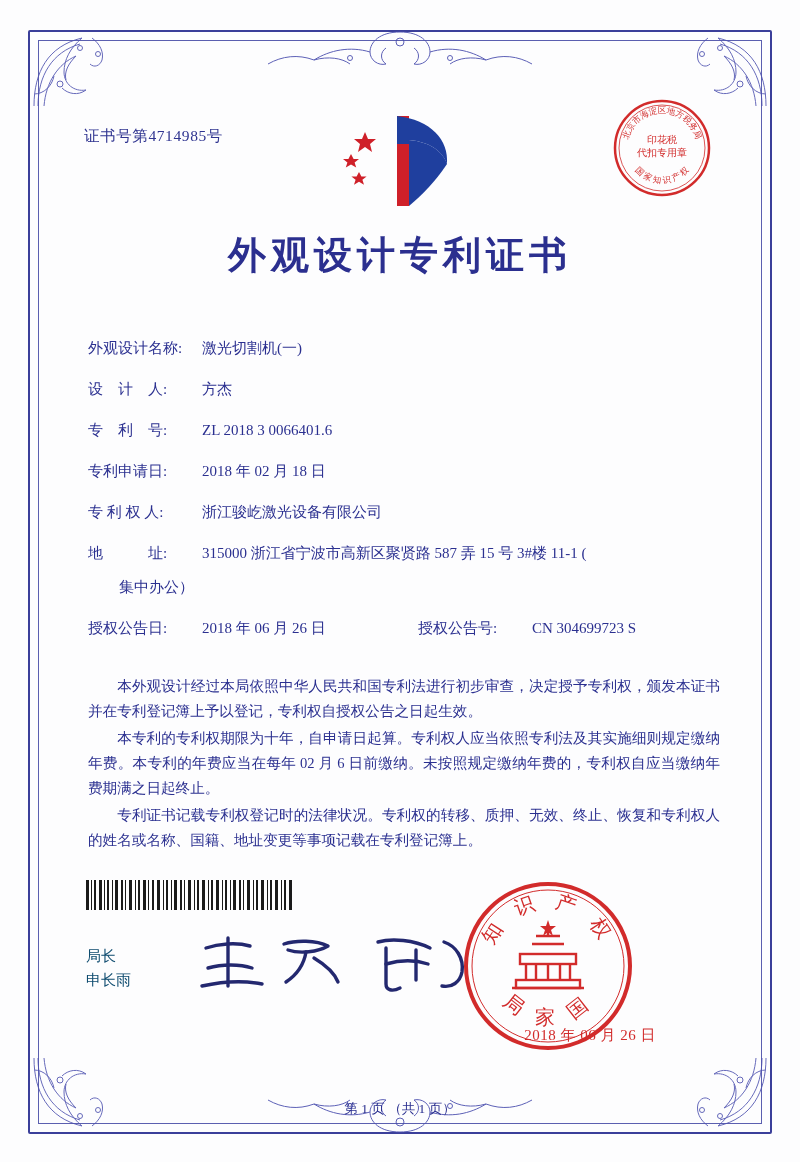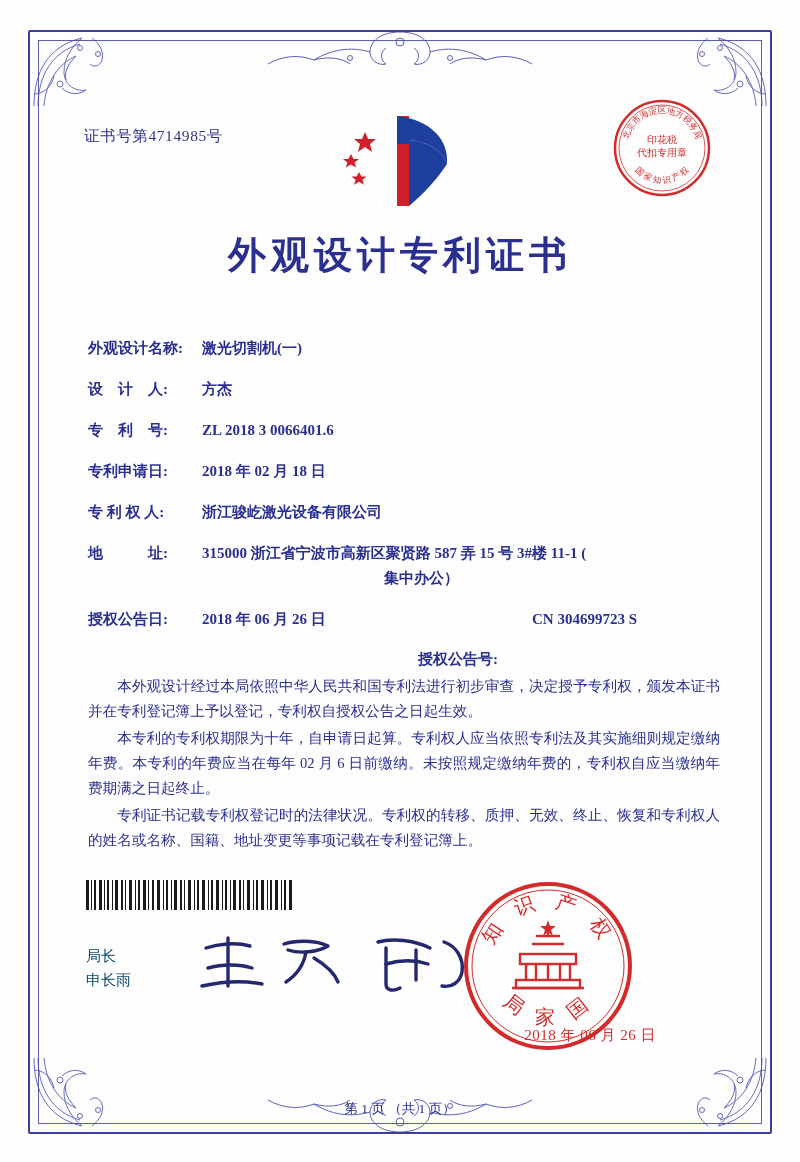--- a/index.html
+++ b/index.html
@@ -122,21 +122,20 @@
   }
 
   .fields {
     position: absolute;
     left: 12px;
     right: 0;
     top: 244px;
     font-size: 15px;
     line-height: 1.1;
     color: #2b3090;
-    font-weight: bold;
   }
   .field-row {
     display: flex;
     align-items: flex-start;
     margin-bottom: 24.5px;
   }
   .field-label {
     width: 104px;
     flex: 0 0 104px;
     white-space: pre;
@@ -144,27 +143,26 @@
   }
   .field-sep {
     width: 10px;
     flex: 0 0 10px;
   }
   .field-value {
     flex: 1 1 auto;
     font-size: 15px;
   }
   .field-value.indent2 {
-    margin-top: 8px;
+    margin-top: 17px;
     padding-left: 31px;
-    text-align: center;
   }
   .split-left { flex: 0 0 330px; display: flex; }
   .split-right { flex: 1 1 auto; display: flex; }
-  .split-right .field-label { width: 104px; flex: 0 0 104px; margin-top: 40px; }
+  .split-right .field-label { width: 104px; flex: 0 0 104px; }
 
   .paragraphs {
     position: absolute;
     left: 12px;
     right: 4px;
     top: 578px;
     font-size: 14.6px;
     line-height: 25px;
     color: #2b3090;
     text-align: justify;

